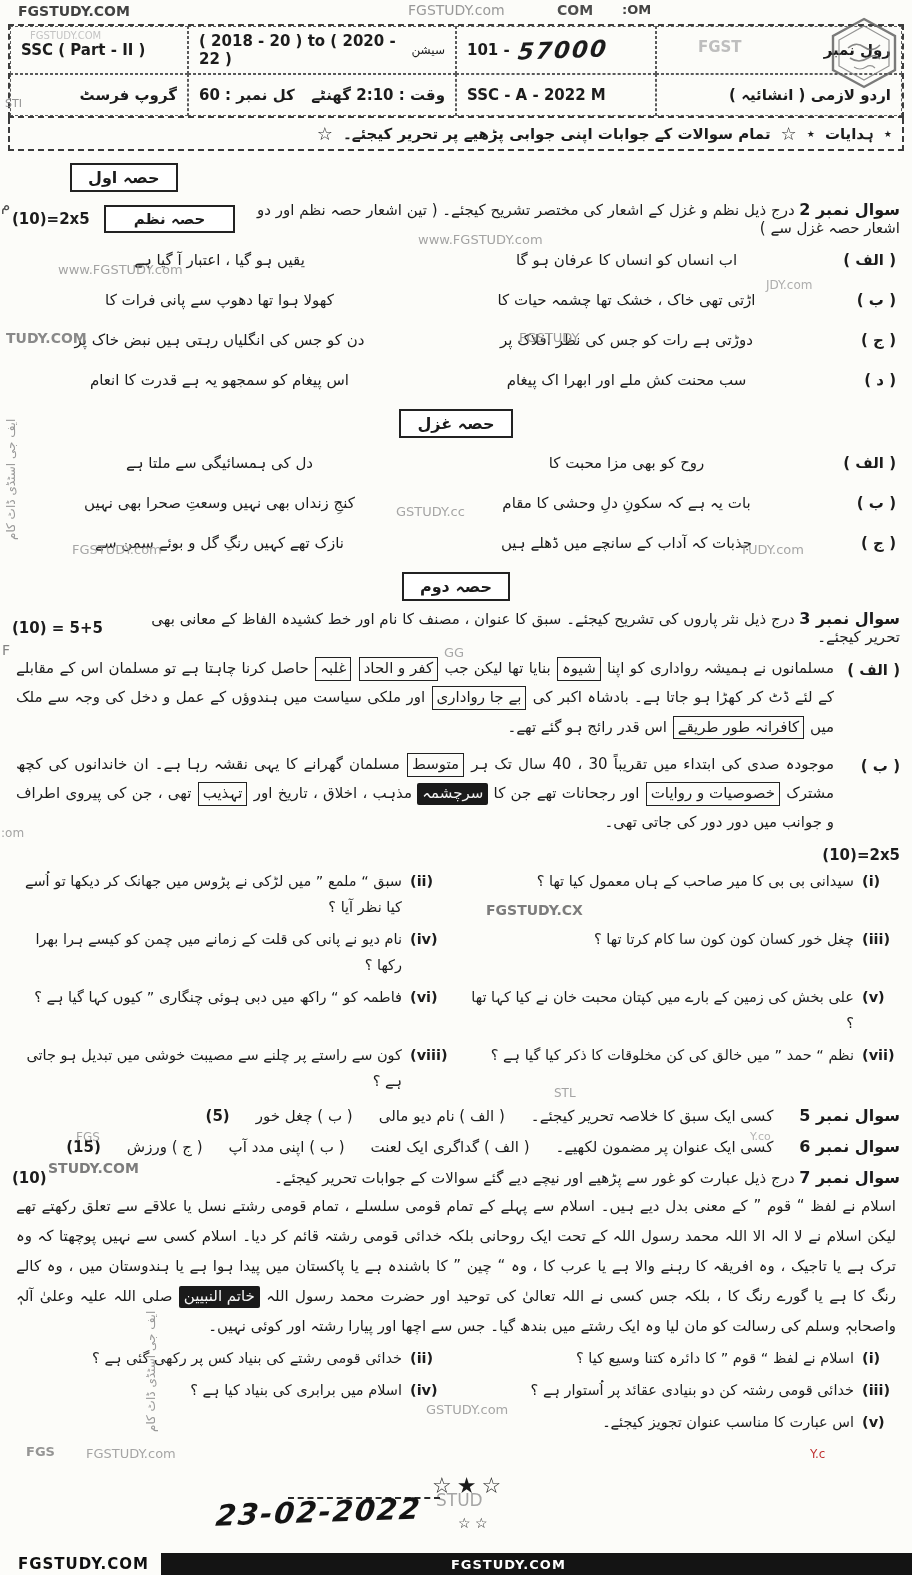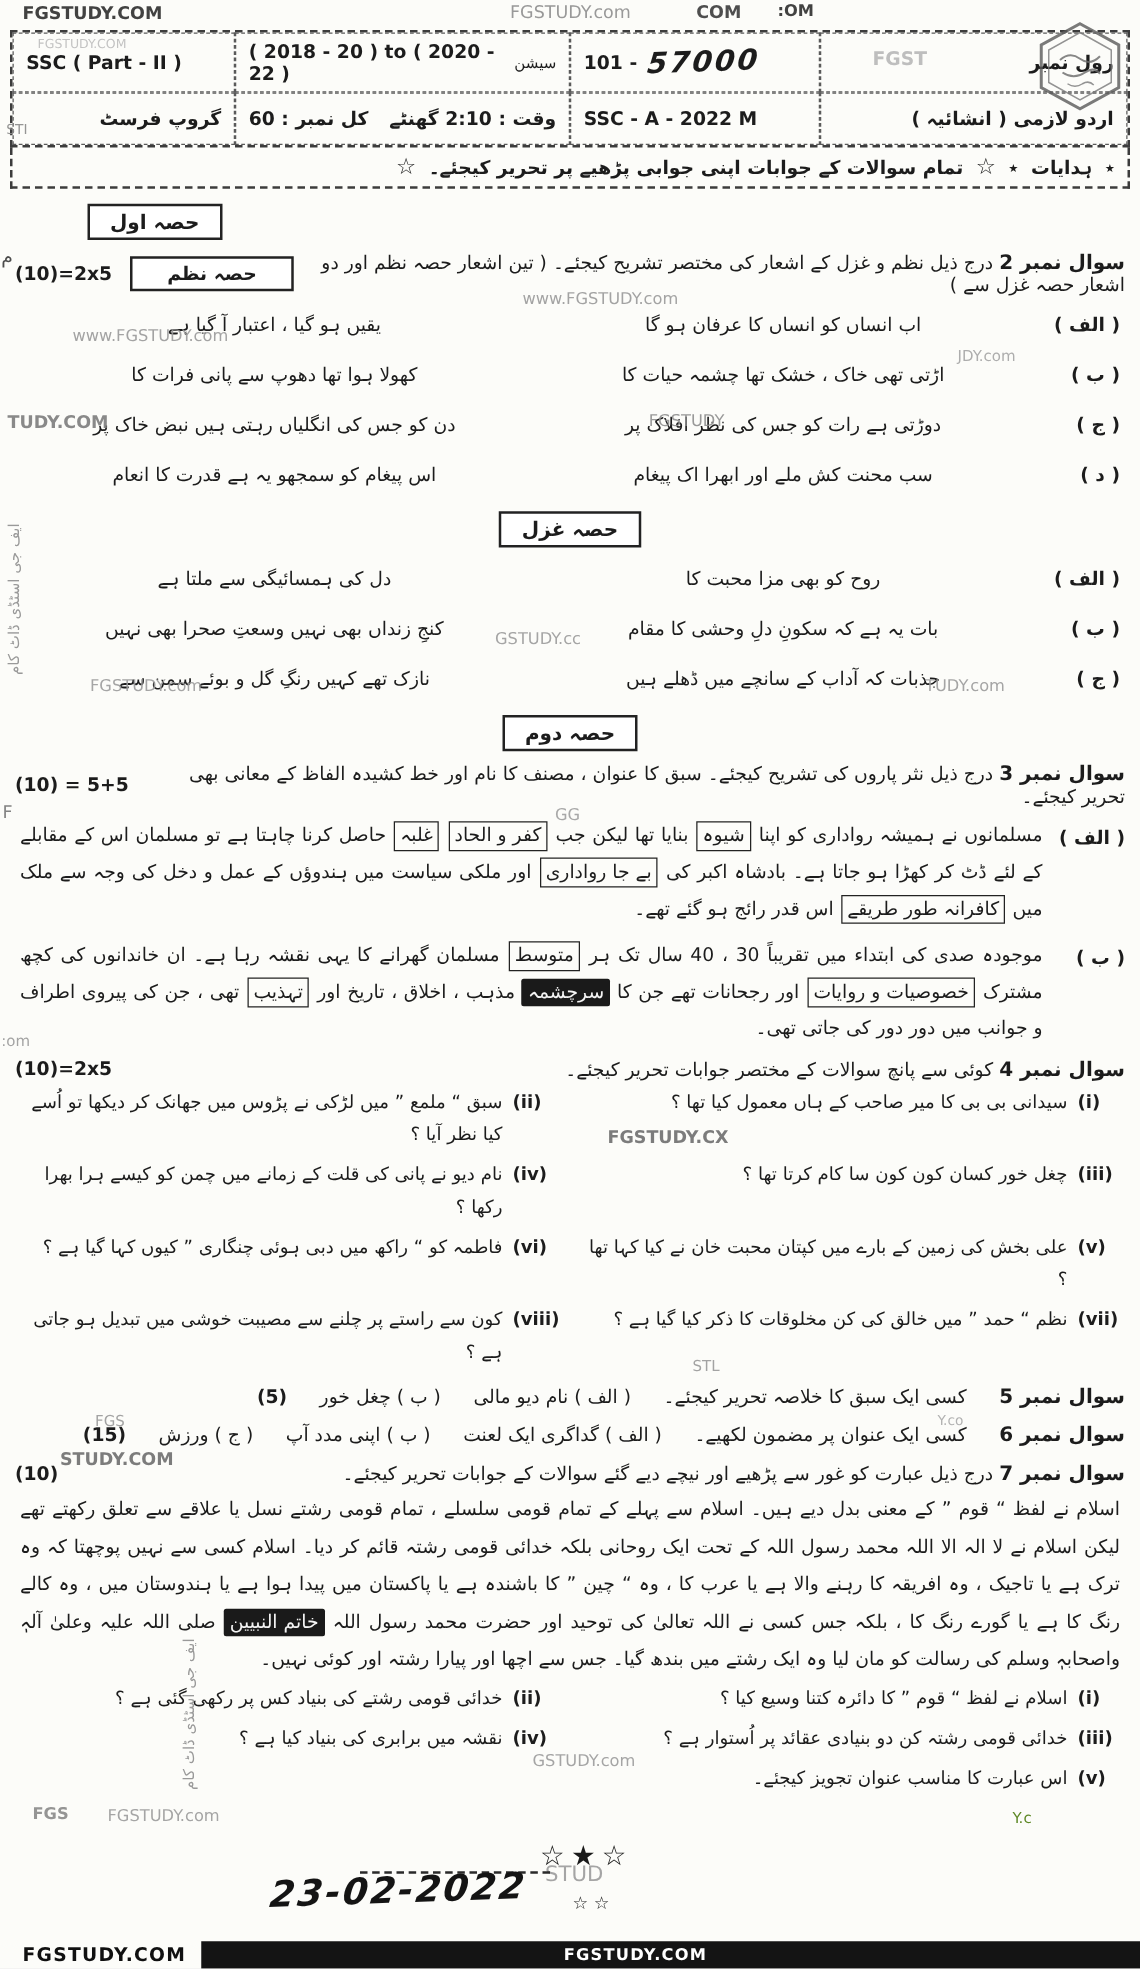--- a/index.html
+++ b/index.html
@@ -133,21 +133,21 @@
       <span class="wm" style="left: 486px; top: 902px; font-size: 14px; color: rgb(111, 111, 111); font-weight: 700;">FGSTUDY.CX</span>
       <span class="wm" style="left: 554px; top: 1086px; font-size: 12px; color: rgb(154, 154, 154);">STL</span>
       <span class="wm" style="left: 76px; top: 1130px; font-size: 12px; color: rgb(154, 154, 154);">FGS</span>
       <span class="wm" style="left: 750px; top: 1130px; font-size: 11px; color: rgb(171, 171, 171);">Y.co</span>
       <span class="wm" style="left: 48px; top: 1160px; font-size: 14px; color: rgb(111, 111, 111); font-weight: 700;">STUDY.COM</span>
       <span class="wm wm-v" style="left: 144px; top: 1432px; font-size: 12px; color: rgb(143, 143, 143);">ایف جی اسٹڈی ڈاٹ کام</span>
       <span class="wm" style="left: 426px; top: 1402px; font-size: 13px; color: rgb(156, 156, 156);">GSTUDY.com</span>
       <span class="wm" style="left: 26px; top: 1444px; font-size: 13px; color: rgb(138, 138, 138); font-weight: 700;">FGS</span>
       <span class="wm" style="left: 86px; top: 1446px; font-size: 13px; color: rgb(156, 156, 156);">FGSTUDY.com</span>
       <span class="wm" style="left: 436px; top: 1490px; font-size: 17px; color: rgb(156, 156, 156);">STUD</span>
-      <span class="wm" style="left: 810px; top: 1447px; font-size: 12px; color: #4d7c0f;">Y.c</span>
+      <span class="wm" style="left: 810px; top: 1447px; font-size: 12px; color: #b91c1c;">Y.c</span>
     </div>
 
   <div class="seal">
     <svg width="80" height="74" viewBox="0 0 80 74">
       <polygon points="40,3 71,20 71,54 40,71 9,54 9,20" fill="none" stroke="#5a5a5a" stroke-width="2.4"></polygon>
       <polygon points="40,10 65,24 65,50 40,64 15,50 15,24" fill="none" stroke="#7a7a7a" stroke-width="1.2"></polygon>
       <path d="M24,32 q8,-7 16,-1 q8,6 16,-2" fill="none" stroke="#6a6a6a" stroke-width="1.6"></path>
       <path d="M26,42 q9,6 18,0 q7,-5 12,1" fill="none" stroke="#6a6a6a" stroke-width="1.6"></path>
       <path d="M30,51 q6,4 12,0 q5,-3 9,1" fill="none" stroke="#7a7a7a" stroke-width="1.2"></path>
     </svg>
@@ -269,24 +269,20 @@
       <span class="para-label">( الف )</span>
       <span class="para-text"><span>مسلمانوں نے ہمیشہ رواداری کو اپنا </span><span class="boxed">شیوہ</span><span> بنایا تھا لیکن جب </span><span class="boxed">کفر و الحاد</span><span> </span><span class="boxed">غلبہ</span><span> حاصل کرنا چاہتا ہے تو مسلمان اس کے مقابلے کے لئے ڈٹ کر کھڑا ہو جاتا ہے۔ بادشاہ اکبر کی </span><span class="boxed">بے جا رواداری</span><span> اور ملکی سیاست میں ہندوؤں کے عمل و دخل کی وجہ سے ملک میں </span><span class="boxed">کافرانہ طور طریقے</span><span> اس قدر رائج ہو گئے تھے۔</span></span>
     </div>
 
     <div class="para">
       <span class="para-label">( ب )</span>
       <span class="para-text"><span>موجودہ صدی کی ابتداء میں تقریباً 30 ، 40 سال تک ہر </span><span class="boxed">متوسط</span><span> مسلمان گھرانے کا یہی نقشہ رہا ہے۔ ان خاندانوں کی کچھ مشترک </span><span class="boxed">خصوصیات و روایات</span><span> اور رجحانات تھے جن کا </span><span class="heavy">سرچشمہ</span><span> مذہب ، اخلاق ، تاریخ اور </span><span class="boxed">تہذیب</span><span> تھی ، جن کی پیروی اطراف و جوانب میں دور دور کی جاتی تھی۔</span></span>
     </div>
 
     <div class="q-head">
-      <span class="q-title">
-        <span class="q-num">سوال نمبر 4</span>
-        <span>کوئی سے پانچ سوالات کے مختصر جوابات تحریر کیجئے۔</span>
-      </span>
       <span class="marks">(10)=2x5</span>
     </div>
 
     <div class="two-col">
       <div class="tc-item">
         <span class="tc-label">(i)</span>
         <span>سیدانی بی بی کا میر صاحب کے ہاں معمول کیا تھا ؟</span>
       </div>
       <div class="tc-item">
         <span class="tc-label">(ii)</span>
@@ -353,21 +349,21 @@
       <div class="tc-item">
         <span class="tc-label">(ii)</span>
         <span>خدائی قومی رشتے کی بنیاد کس پر رکھی گئی ہے ؟</span>
       </div>
       <div class="tc-item">
         <span class="tc-label">(iii)</span>
         <span>خدائی قومی رشتہ کن دو بنیادی عقائد پر اُستوار ہے ؟</span>
       </div>
       <div class="tc-item">
         <span class="tc-label">(iv)</span>
-        <span>نقشہ میں برابری کی بنیاد کیا ہے ؟</span>
+        <span>اسلام میں برابری کی بنیاد کیا ہے ؟</span>
       </div>
       <div class="tc-item span2">
         <span class="tc-label">(v)</span>
         <span>اس عبارت کا مناسب عنوان تجویز کیجئے۔</span>
       </div>
     </div>
 
   </div>
 
   <div class="date-block">

